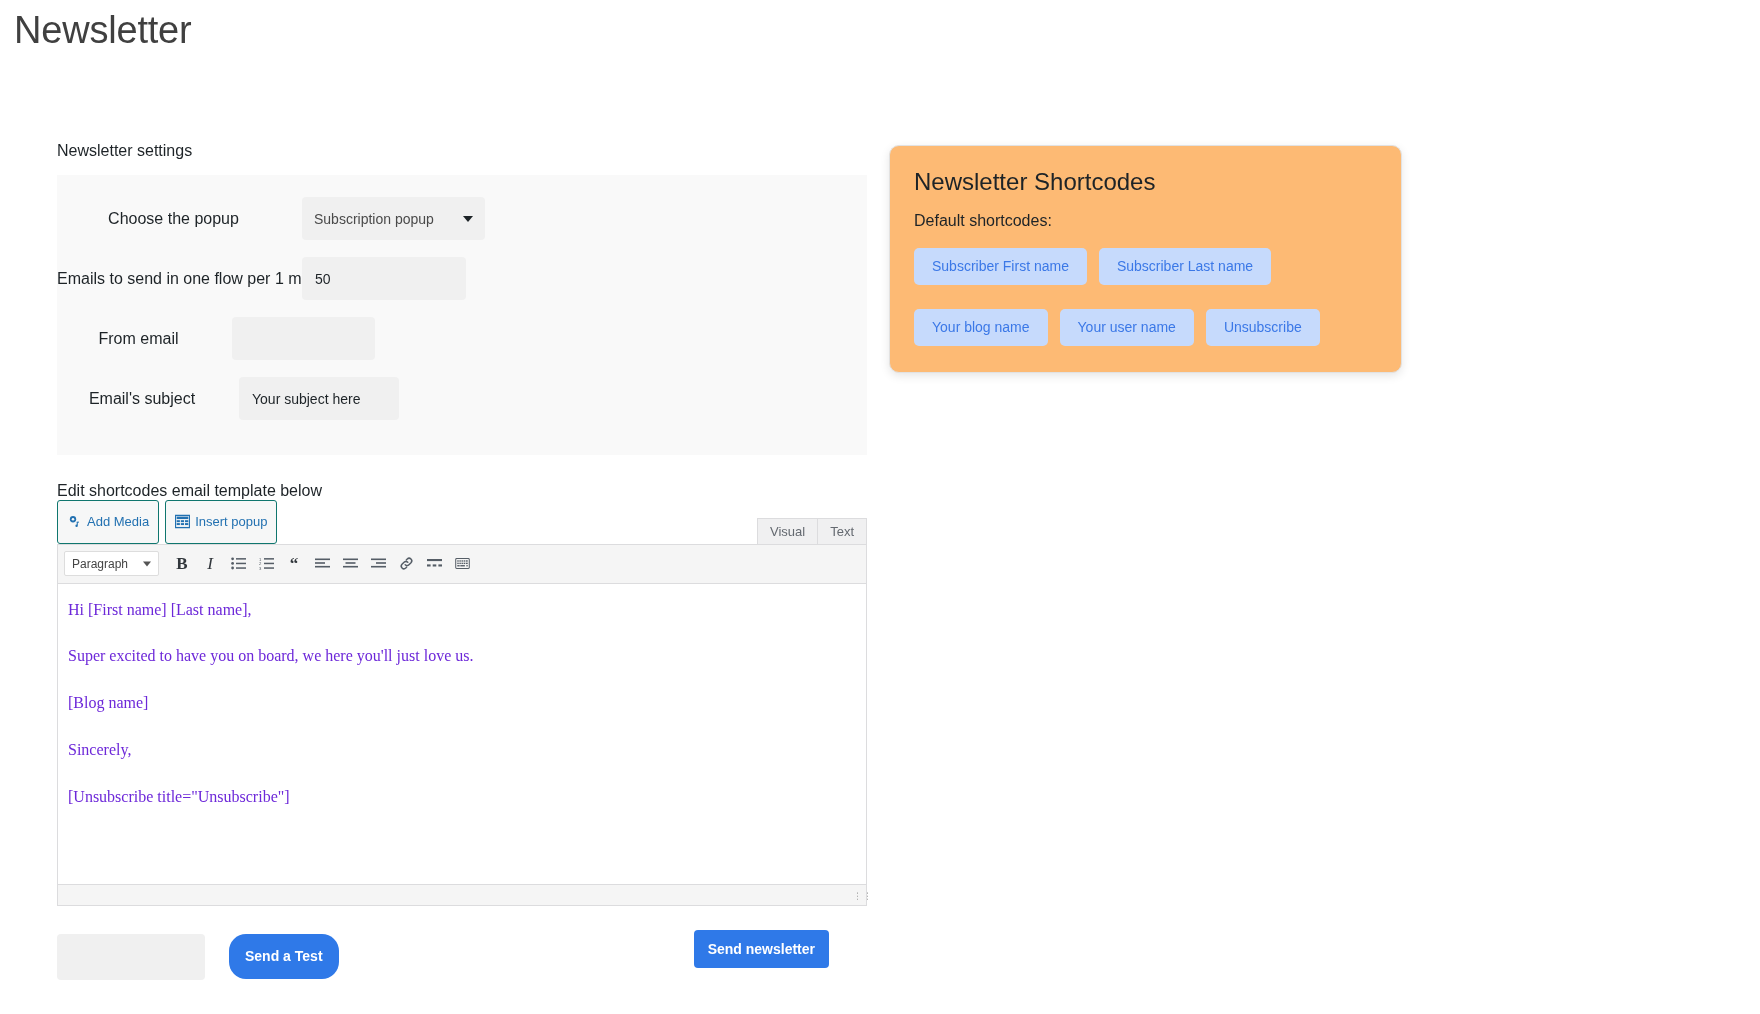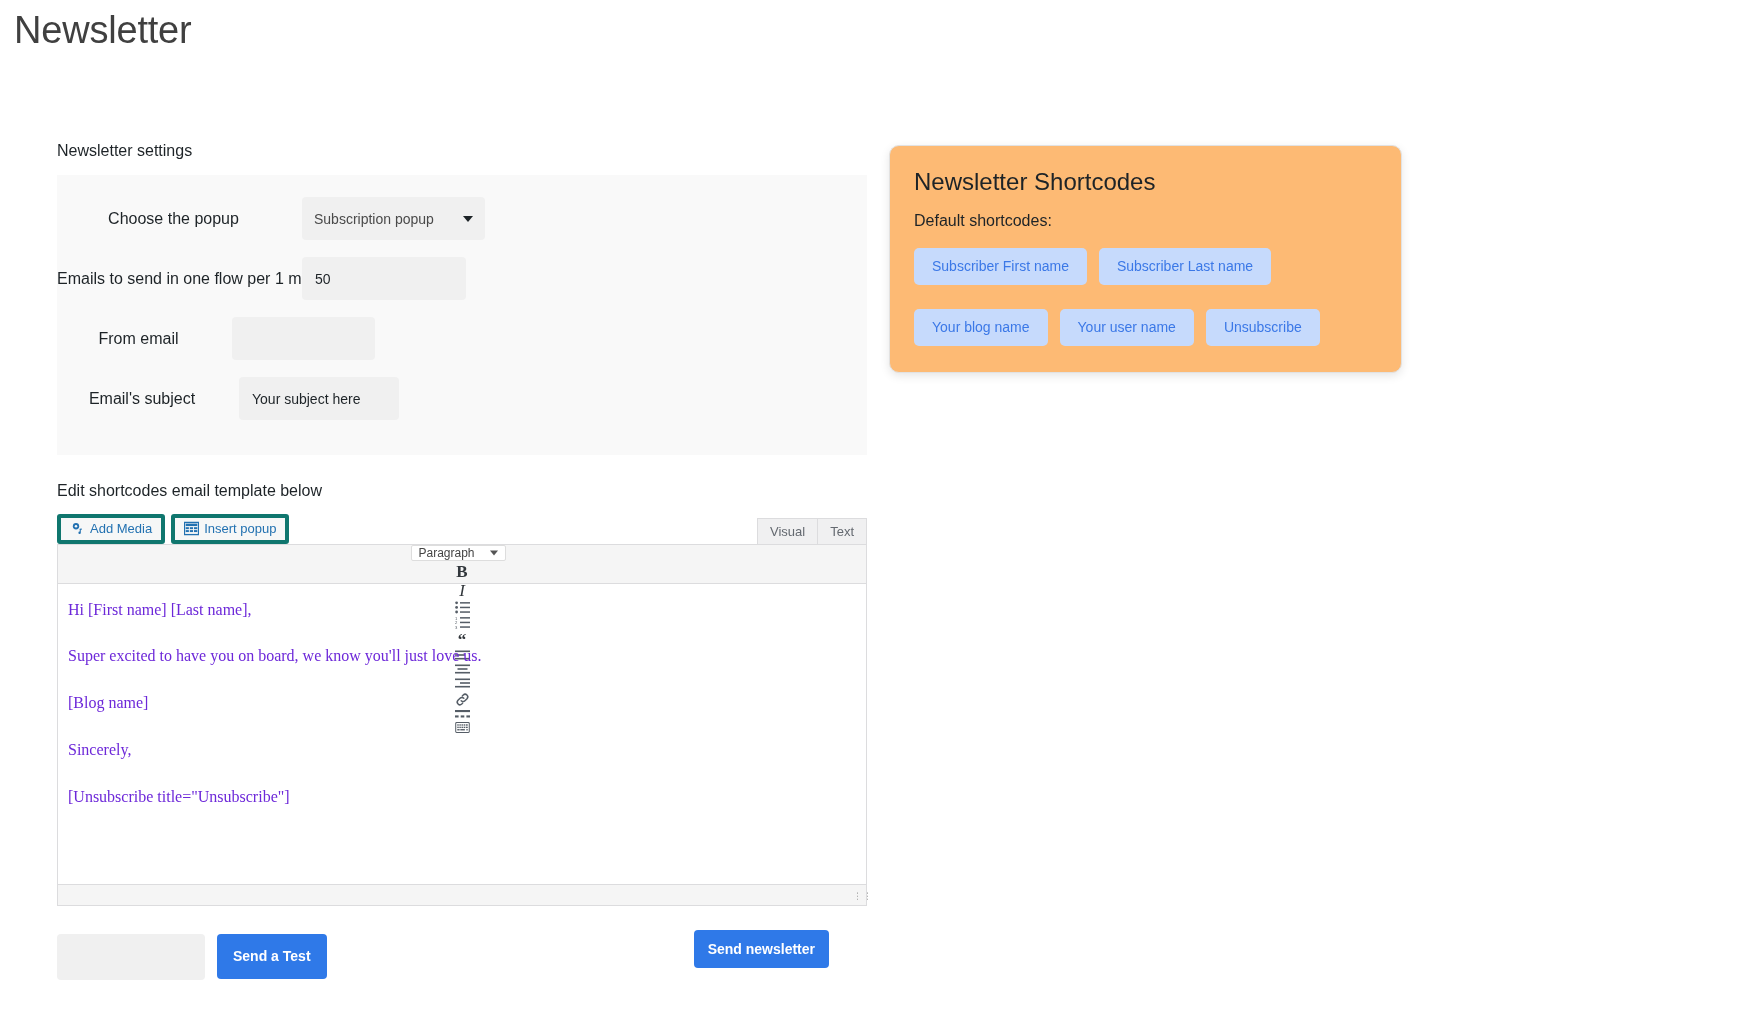--- a/index.html
+++ b/index.html
@@ -118,24 +118,24 @@
     display: flex;
     align-items: flex-end;
     justify-content: space-between;
     height: 33px;
   }
   .media-btns { display: flex; gap: 6px; }
   .btn-outline {
     display: inline-flex;
     align-items: center;
     gap: 5px;
-    height: 30px;
+    height: 44px;
     padding: 0 9px;
     background: #f6f7f7;
-    border: 4px solid #0f766e;
+    border: 1px solid #0f766e;
     border-radius: 3px;
     color: #2271b1;
     font-size: 13px;
     cursor: pointer;
     font-family: "Liberation Sans", sans-serif;
     line-height: 1;
   }
   .btn-outline svg { display: block; }
 
   .editor-tabs { display: flex; align-items: flex-end; }
@@ -159,21 +159,20 @@
     background: #fff;
   }
   .mce-toolbar {
     display: flex;
     align-items: center;
     gap: 2px;
     height: 39px;
     padding: 0 6px;
     background: #f5f5f5;
     border-bottom: 1px solid #dcdcde;
-    flex-direction: column;
   }
   .para-select {
     position: relative;
     width: 95px;
     height: 25px;
     background: #fff;
     border: 1px solid #ddd;
     border-radius: 2px;
     font-size: 12px;
     color: #444;
@@ -270,22 +269,23 @@
     border: none;
     border-radius: 4px;
     font-size: 14px;
     font-weight: 700;
     font-family: "Liberation Sans", sans-serif;
     cursor: pointer;
     padding: 0 16px;
   }
   .btn-send-test {
     position: absolute;
-    left: 160px; top: 0;
+    left: 172px; top: 0;
     height: 45px;
+    border-radius: 17px;
   }
   .btn-send-newsletter {
     position: absolute;
     right: 38px; top: -4px;
     height: 38px;
     padding: 0 14px;
   }
 
   
   .shortcodes-card {
@@ -500,21 +500,21 @@
                 <rect x="2.3" y="7.7" width="2.6" height="1.5"></rect>
                 <rect x="5.6" y="7.7" width="5" height="1.5"></rect>
                 <rect x="12.2" y="7.7" width="1.5" height="1.5"></rect>
               </g>
             </svg>
           </div>
         </div>
 
         <div class="mce-body">
           <p>Hi [First name] [Last name],</p>
-          <p>Super excited to have you on board, we know you'll just love us.</p>
+          <p>Super excited to have you on board, we here you'll just love us.</p>
           <p>[Blog name]</p>
           <p>Sincerely,</p>
           <p>[Unsubscribe title="Unsubscribe"]</p>
         </div>
 
         <div class="editor-statusbar">
           <div class="resize-handle">⋮⋮</div>
         </div>
       </div>
 

